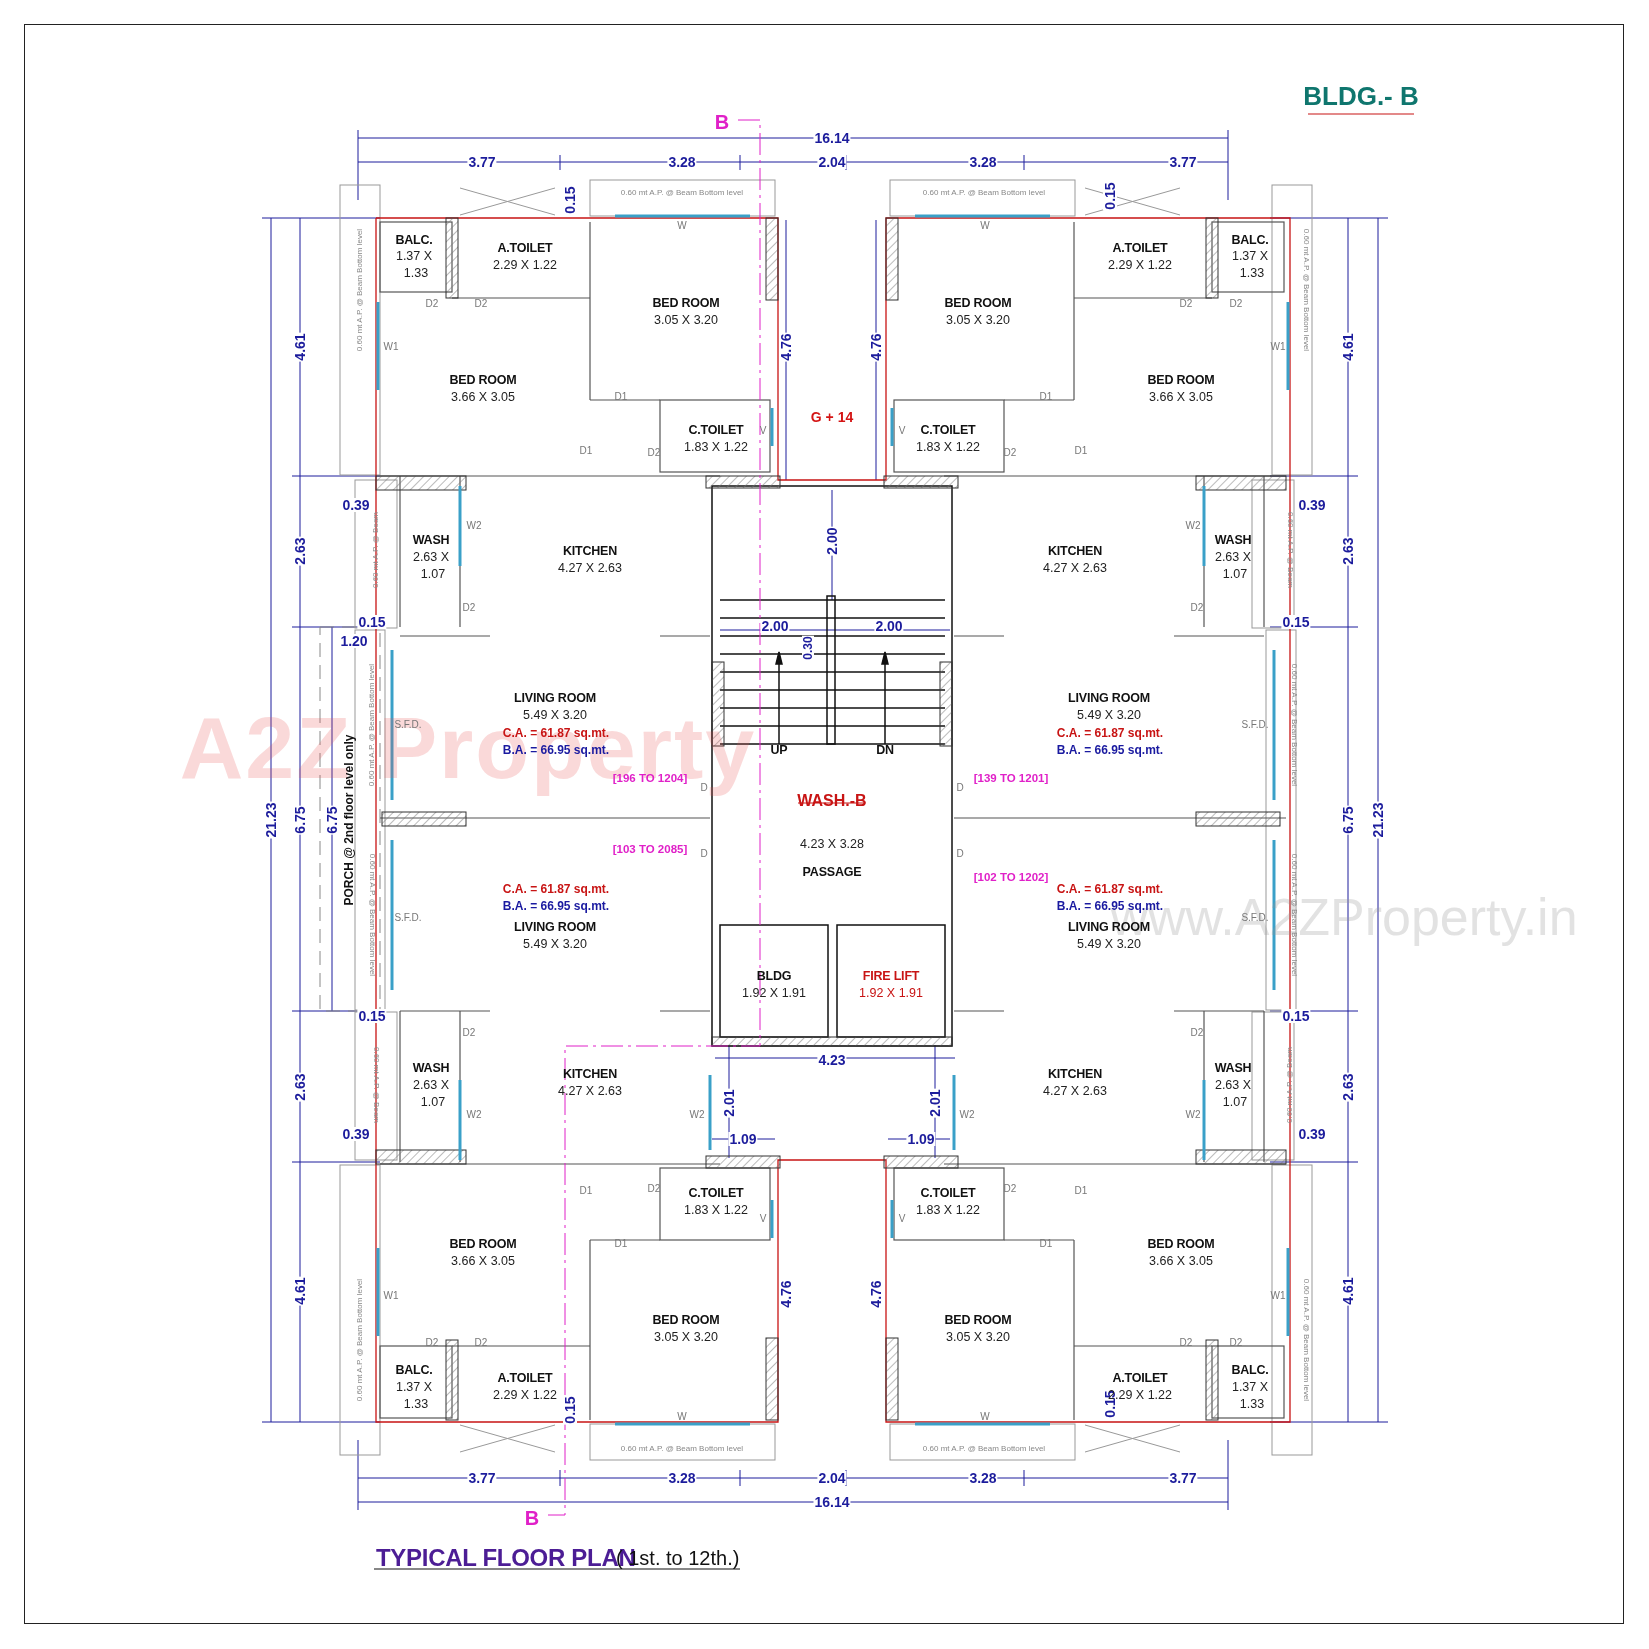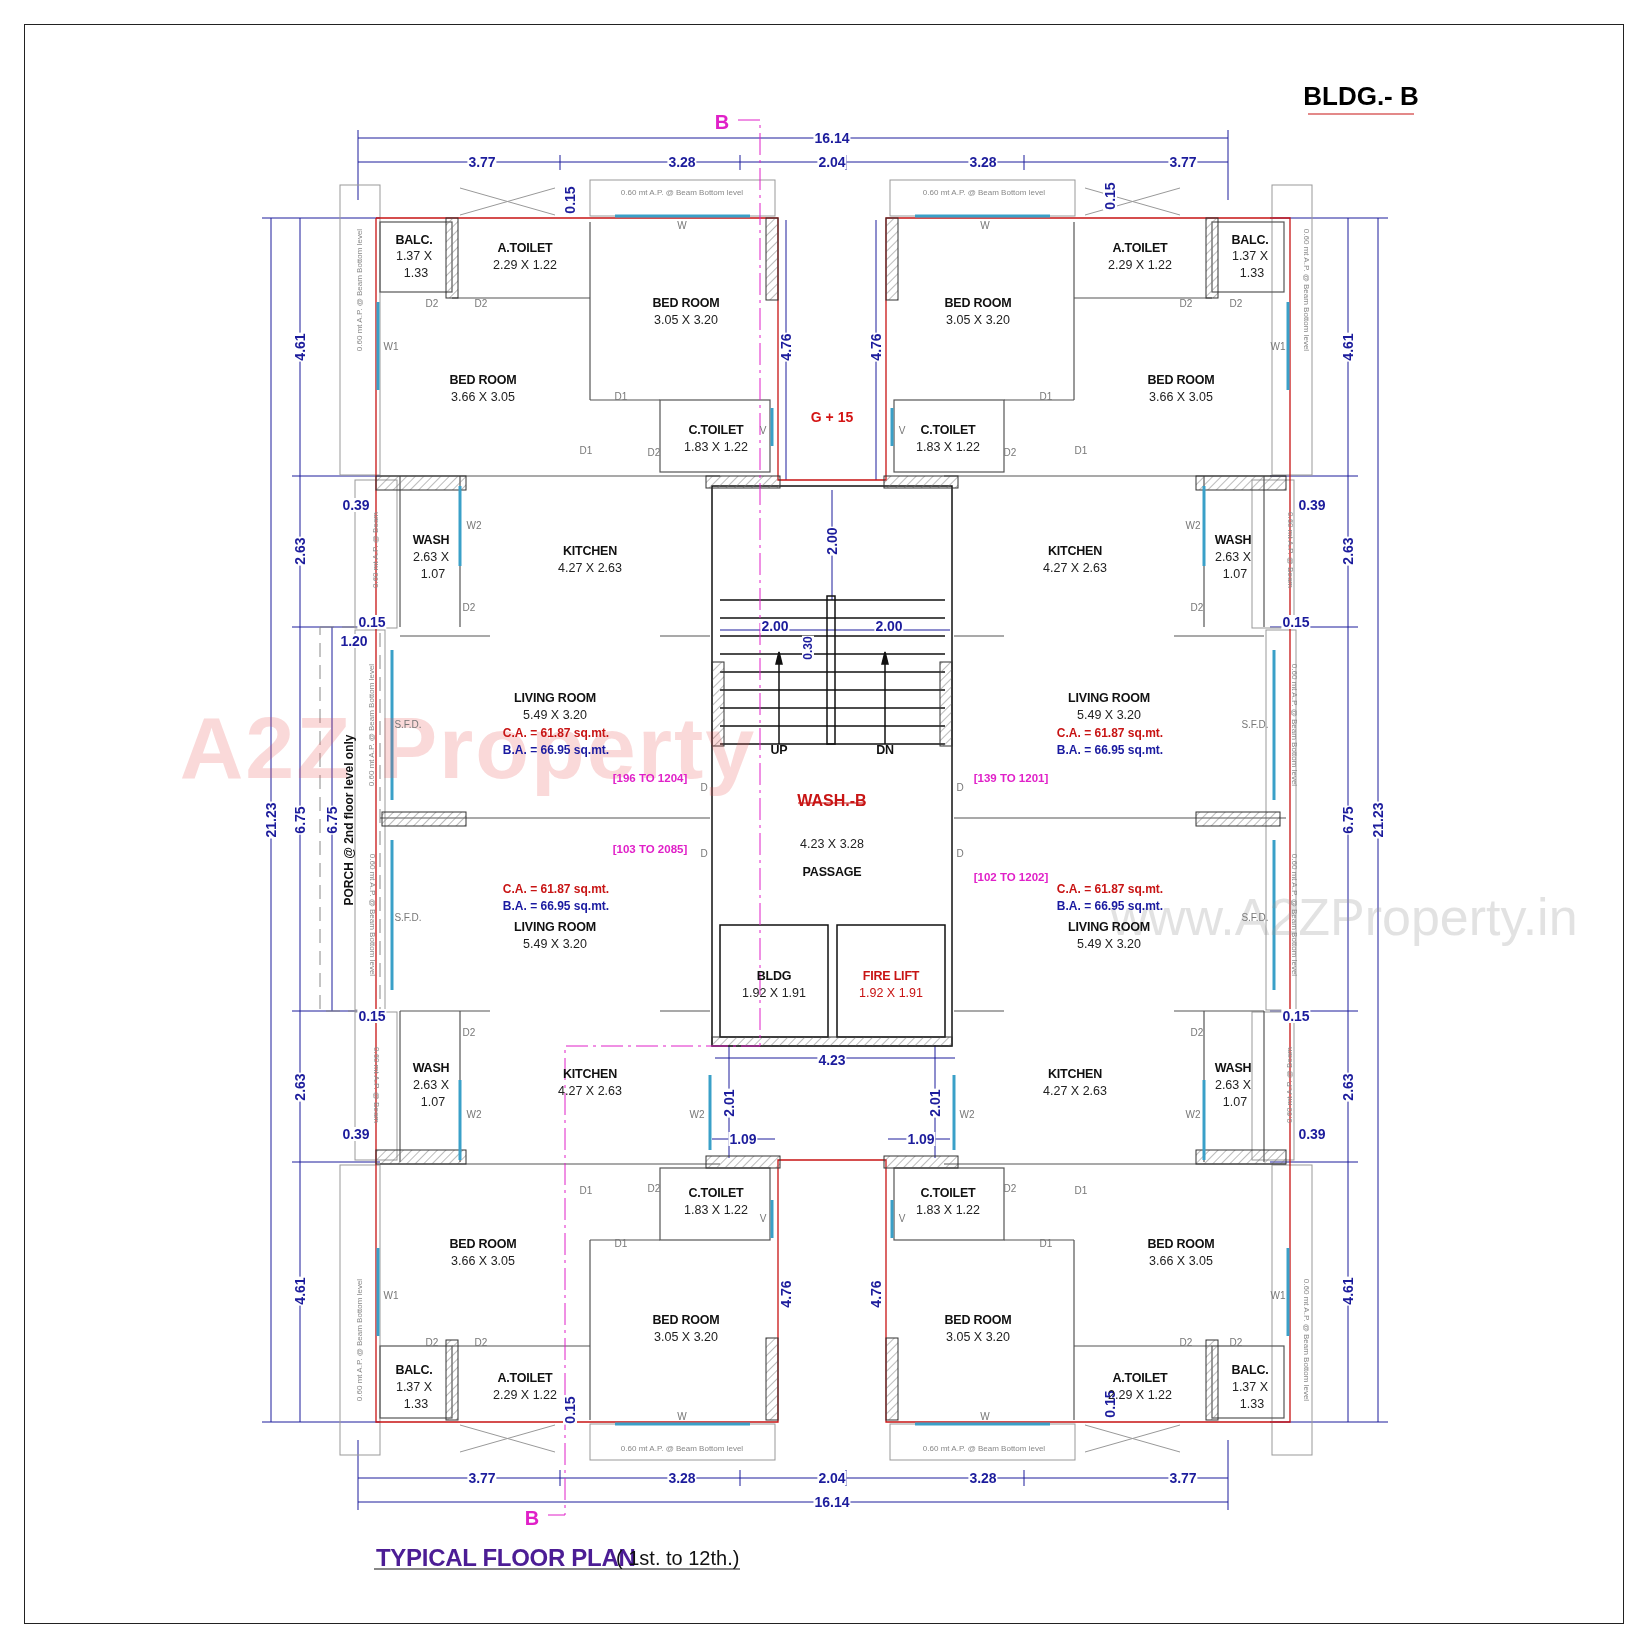--- a/index.html
+++ b/index.html
@@ -231,24 +231,24 @@
   <polyline points="738,120 760,120 760,1046 565,1046 565,1515 548,1515" stroke="#e020c8" stroke-width="1" stroke-dasharray="22,5,3,5" fill="none"></polyline>
 
   <line x1="1308" y1="114" x2="1414" y2="114" stroke="#c81414" stroke-width="1.2"></line>
   <line x1="374" y1="1569" x2="740" y2="1569" stroke="#111" stroke-width="1.2"></line>
   <line x1="798" y1="803" x2="864" y2="803" stroke="#c81414" stroke-width="1"></line>
 </svg>
 
 <div class="lbl" style="left:468px;top:748px;font-size:88px;font-weight:bold;color:rgba(230,80,80,0.22);letter-spacing:2px;">A2Z Property</div>
 <div class="lbl" style="left:1344px;top:918px;font-size:52px;color:rgba(150,150,150,0.28);">www.A2ZProperty.in</div>
 
-<div class="lbl" style="left:1361px;top:97px;font-size:26px;font-weight:bold;color:#000000;">BLDG.- B</div>
+<div class="lbl" style="left:1361px;top:97px;font-size:26px;font-weight:bold;color:#0f766e;">BLDG.- B</div>
 <div class="lbl" style="left:722px;top:122px;font-size:20px;font-weight:bold;color:#e020c8;">B</div>
 <div class="lbl" style="left:532px;top:1518px;font-size:20px;font-weight:bold;color:#e020c8;">B</div>
-<div class="lbl" style="left:832px;top:417px;font-size:14px;font-weight:bold;color:#d41414;">G + 15</div>
+<div class="lbl" style="left:832px;top:417px;font-size:14px;font-weight:bold;color:#d41414;">G + 14</div>
 
 <div class="dim" style="left:832px;top:138px;">16.14</div>
 <div class="dim" style="left:482px;top:162px;">3.77</div>
 <div class="dim" style="left:682px;top:162px;">3.28</div>
 <div class="dim" style="left:832px;top:162px;">2.04</div>
 <div class="dim" style="left:983px;top:162px;">3.28</div>
 <div class="dim" style="left:1183px;top:162px;">3.77</div>
 
 <div class="dim" style="left:482px;top:1478px;">3.77</div>
 <div class="dim" style="left:682px;top:1478px;">3.28</div>

